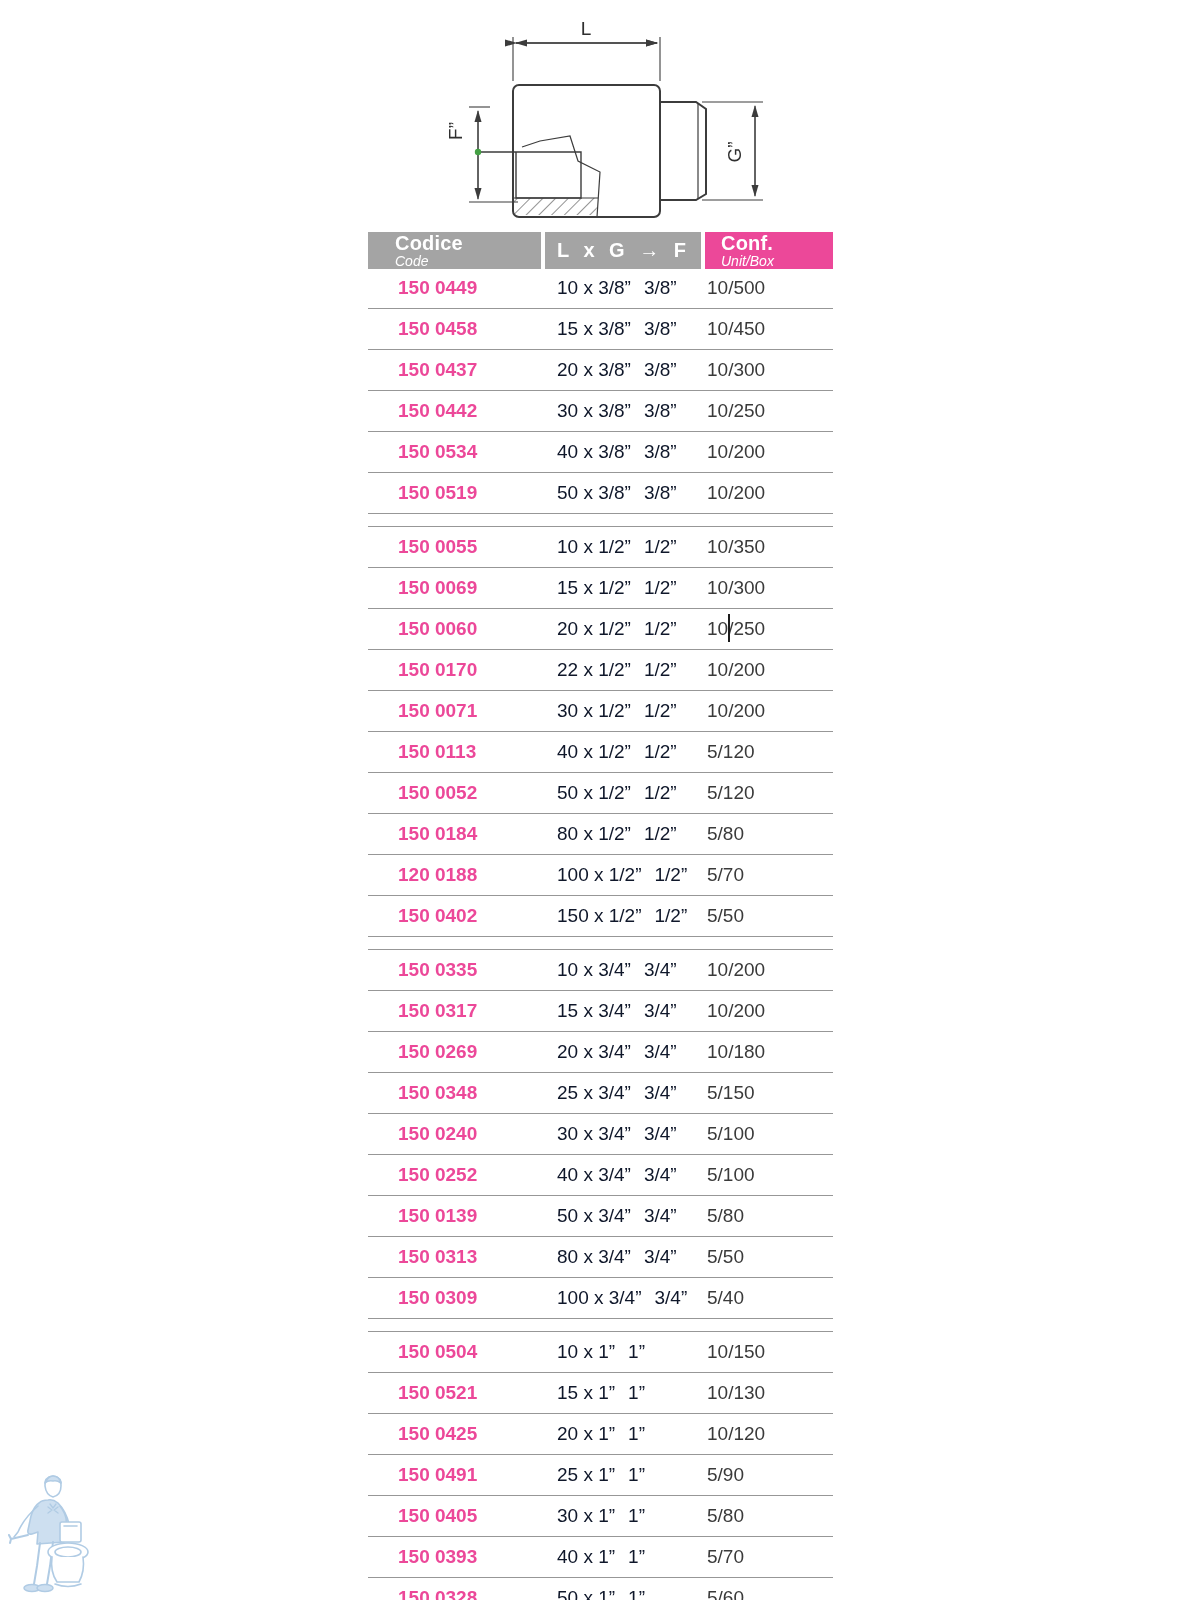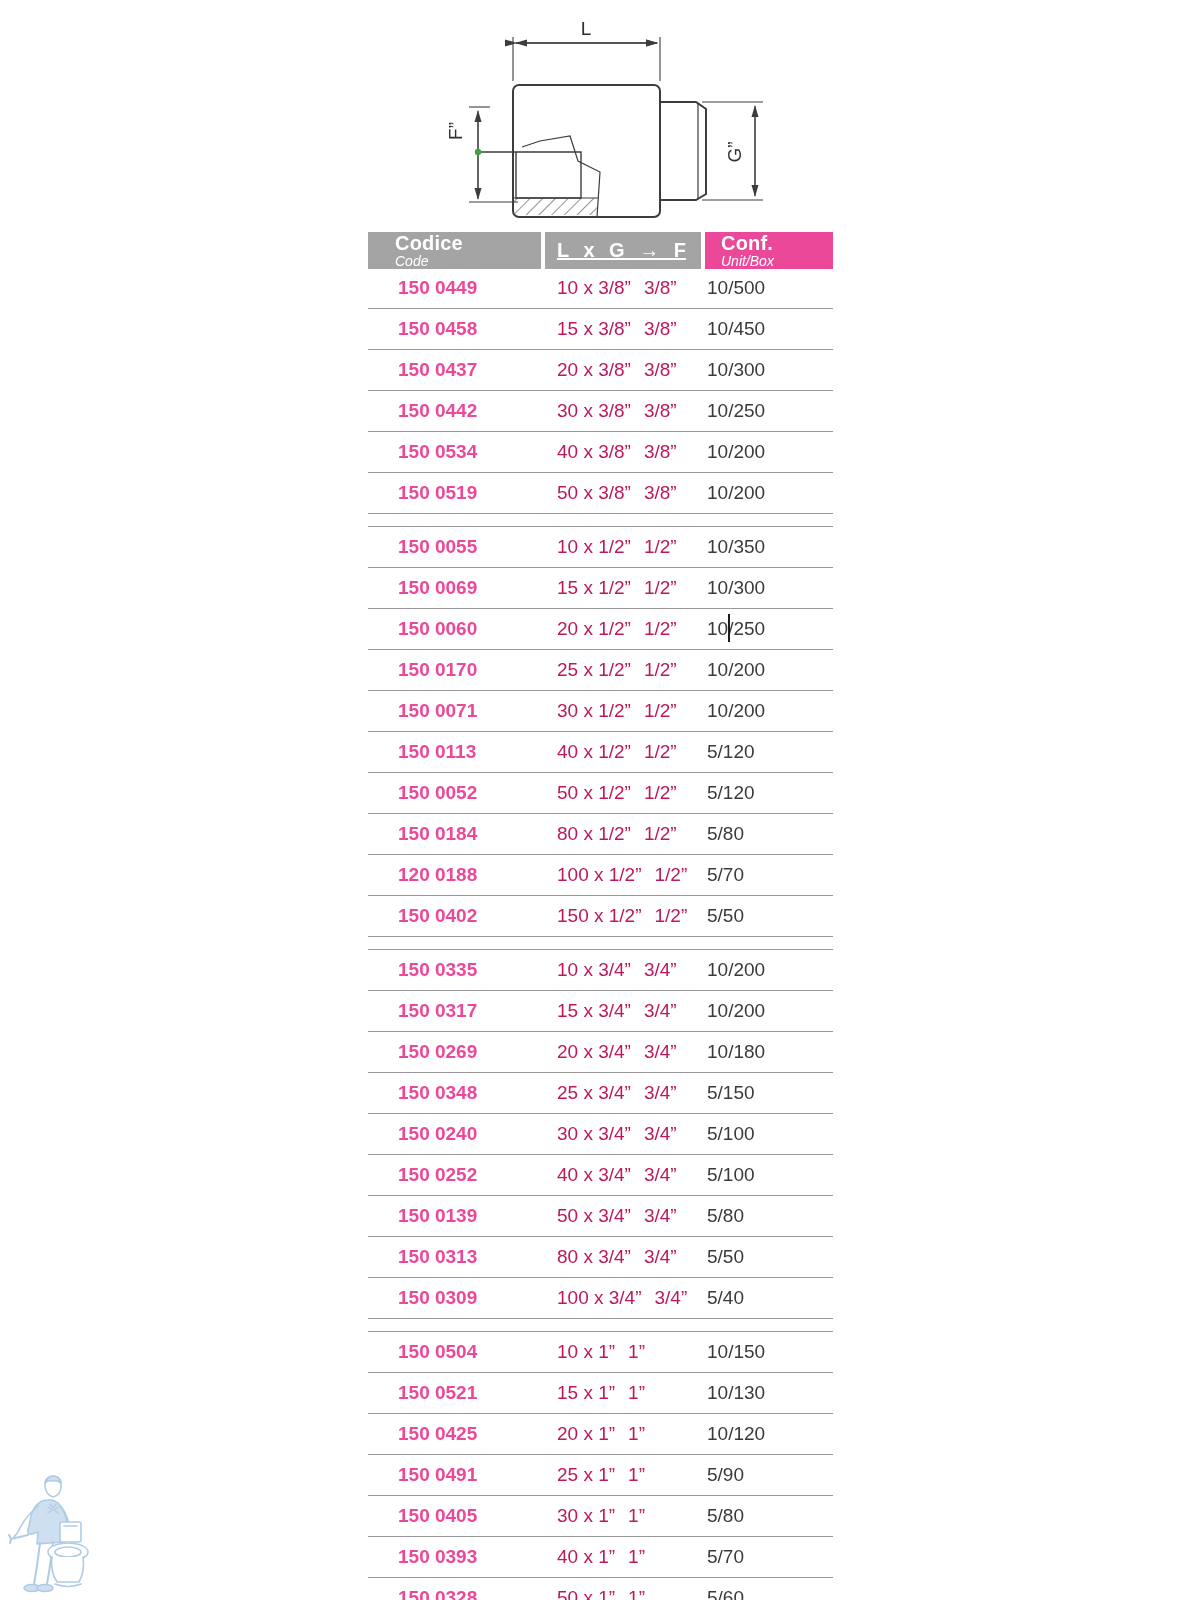--- a/index.html
+++ b/index.html
@@ -25,39 +25,39 @@
     display:grid;
     grid-template-columns:173px 4px 156px 4px 128px;
     height:36px;
   }
   .hcell {
     color:#ffffff;
     display:flex; flex-direction:column; justify-content:center;
   }
   .hgap { background:#ffffff; }
   .hcell.c1 { padding-left:27px; }
-  .hcell.c2 { align-items:flex-start; padding-left:12px;text-decoration:underline; }
+  .hcell.c2 { align-items:flex-start; padding-left:12px; }
   .hcell.c3 { padding-left:16px; }
   .htitle { font-size:20px; font-weight:bold; line-height:22px; letter-spacing:0.2px; }
   .hdims  { font-size:20px; font-weight:bold; word-spacing:9px; }
   .hsub   { font-size:14px; font-style:italic; line-height:15px; }
 
   .tbody { }
   .row {
     position:relative; height:40px;
     border-bottom:1px solid #979797;
   }
   .code {
     position:absolute; left:30px; top:50%; transform:translateY(-50%);
     font-size:19px; font-weight:bold; color:#ec4899; white-space:nowrap;
   }
   .dims {
     position:absolute; left:189px; top:50%; transform:translateY(-50%);
     display:flex; gap:13px;
-    font-size:19px; color:#be185d; white-space:nowrap;
+    font-size:19px; color:#0f172a; white-space:nowrap;
   }
   .conf {
     position:absolute; left:339px; top:50%; transform:translateY(-50%);
     font-size:19px; color:#3a3a3a; white-space:nowrap;
   }
   .caret {
     position:absolute; left:21px; top:-4px; width:2px; height:28px;
     background:#1c1c1c;
   }
   .spacer {
@@ -212,21 +212,21 @@
       <span class="code">150 0060</span>
       <span class="dims">
         <span>20 x 1/2”</span>
         <span>1/2”</span>
       </span>
       <span class="conf" style="position: absolute;">10/250<span class="caret"></span></span>
     </div>
         <div class="row">
       <span class="code">150 0170</span>
       <span class="dims">
-        <span>25 x 1/2”</span>
+        <span>22 x 1/2”</span>
         <span>1/2”</span>
       </span>
       <span class="conf">10/200</span>
     </div>
         <div class="row">
       <span class="code">150 0071</span>
       <span class="dims">
         <span>30 x 1/2”</span>
         <span>1/2”</span>
       </span>

